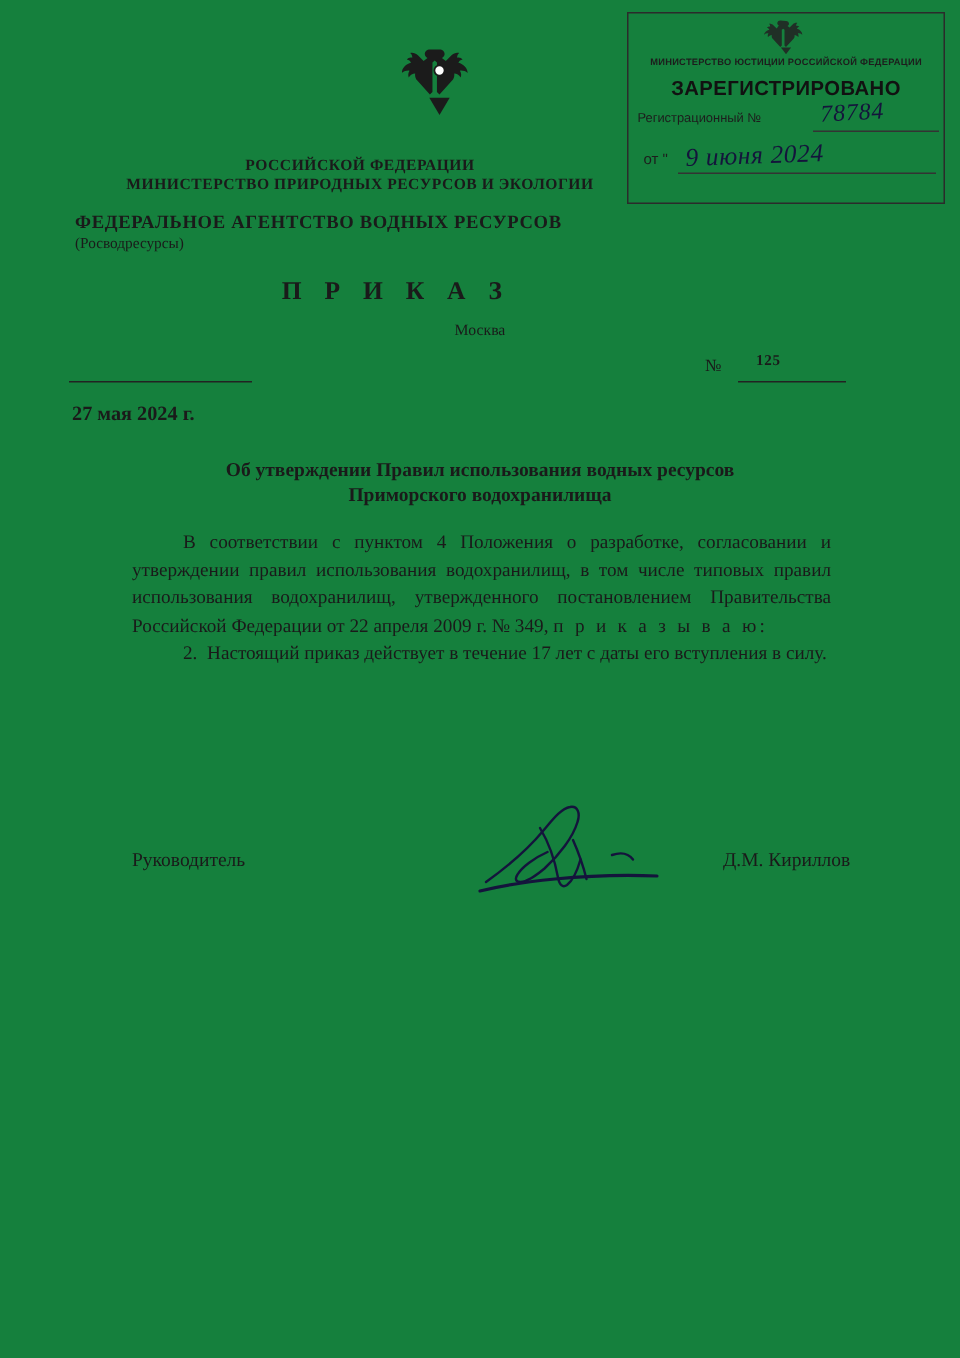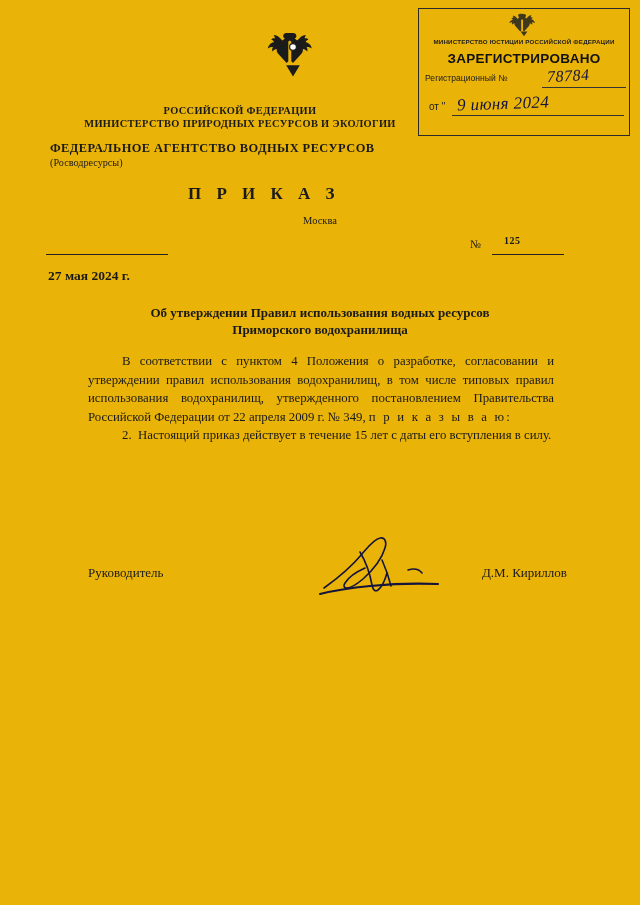--- a/index.html
+++ b/index.html
@@ -12,21 +12,21 @@
     height: 905px;
     position: relative;
     font-family: "Liberation Serif", serif;
     color: #1a1a1a;
     overflow: hidden;
   }
 
   .page {
     position: absolute;
     inset: 0;
-    background: #eab308;
+    background: #15803d;
   }
 
   
   .stamp {
     position: absolute;
     left: 418px;
     top: 8px;
     width: 212px;
     height: 128px;
     border: 1px solid #2b2b2b;
@@ -311,21 +311,21 @@
 
   <div class="doc-title">
     <div>Об утверждении Правил использования водных ресурсов</div>
     <div>Приморского водохранилища</div>
   </div>
 
   <div class="body-text">
     <p><span class="indent"></span><span>В соответствии с пунктом 4 Положения о разработке, согласовании и утверждении правил использования водохранилищ, в том числе типовых правил использования водохранилищ, утвержденного постановлением Правительства Российской Федерации от 22 апреля 2009 г. № 349,</span>
       <span class="spaced">п р и к а з ы в а ю:</span>
     </p>
-    <p class="item-gap"><span class="indent"></span><span>2.</span>&nbsp;&nbsp;<span>Настоящий приказ действует в течение 15 лет с даты его вступления в силу.</span></p>
+    <p class="item-gap"><span class="indent"></span><span>2.</span>&nbsp;&nbsp;<span>Настоящий приказ действует в течение 17 лет с даты его вступления в силу.</span></p>
   </div>
 
   <div class="sign-role">Руководитель</div>
   <svg class="signature" viewBox="0 0 170 72" aria-hidden="true">
     <g fill="none" stroke="#14143c" stroke-width="1.6" stroke-linecap="round">
       <path d="M12 58c14-10 28-22 38-34 6-7 12-15 18-16 5-1 7 4 5 10-3 10-12 22-22 31-6 5-12 9-16 9-3 0-4-2-2-5 3-5 11-11 20-15"></path>
       <path d="M48 22c6 10 10 22 12 33 1 5 3 7 6 5 4-3 7-10 9-17"></path>
       <path d="M70 30c4 9 7 18 9 26"></path>
       <path d="M8 64c24-6 70-12 118-10" stroke-width="2.1"></path>
       <path d="M96 40c6-2 11-1 14 3"></path>

